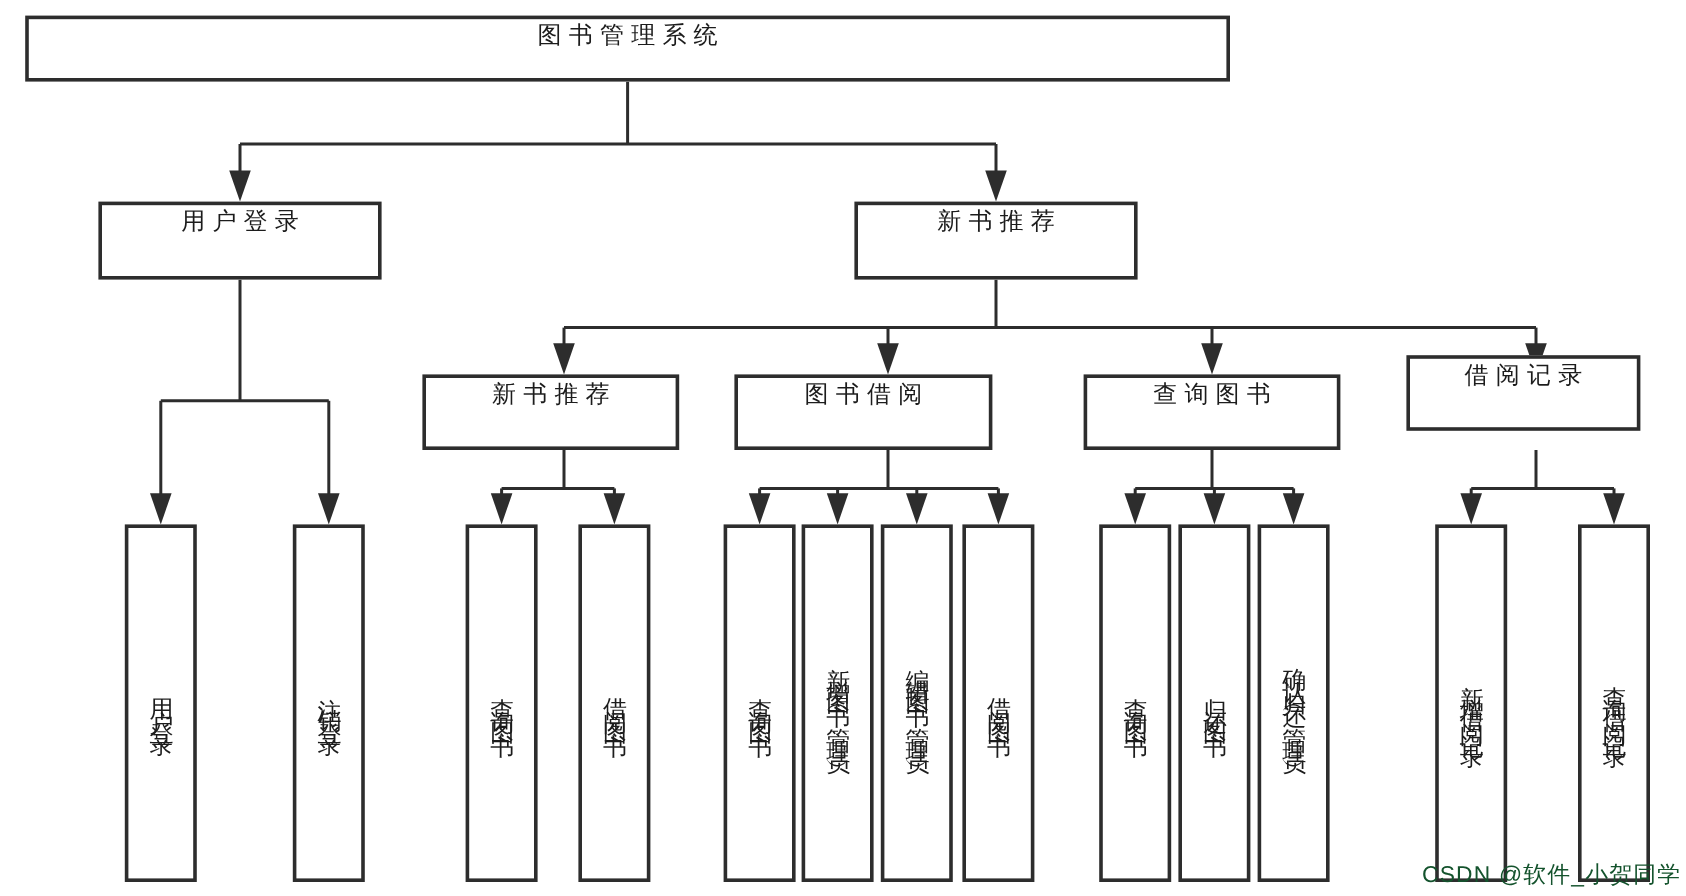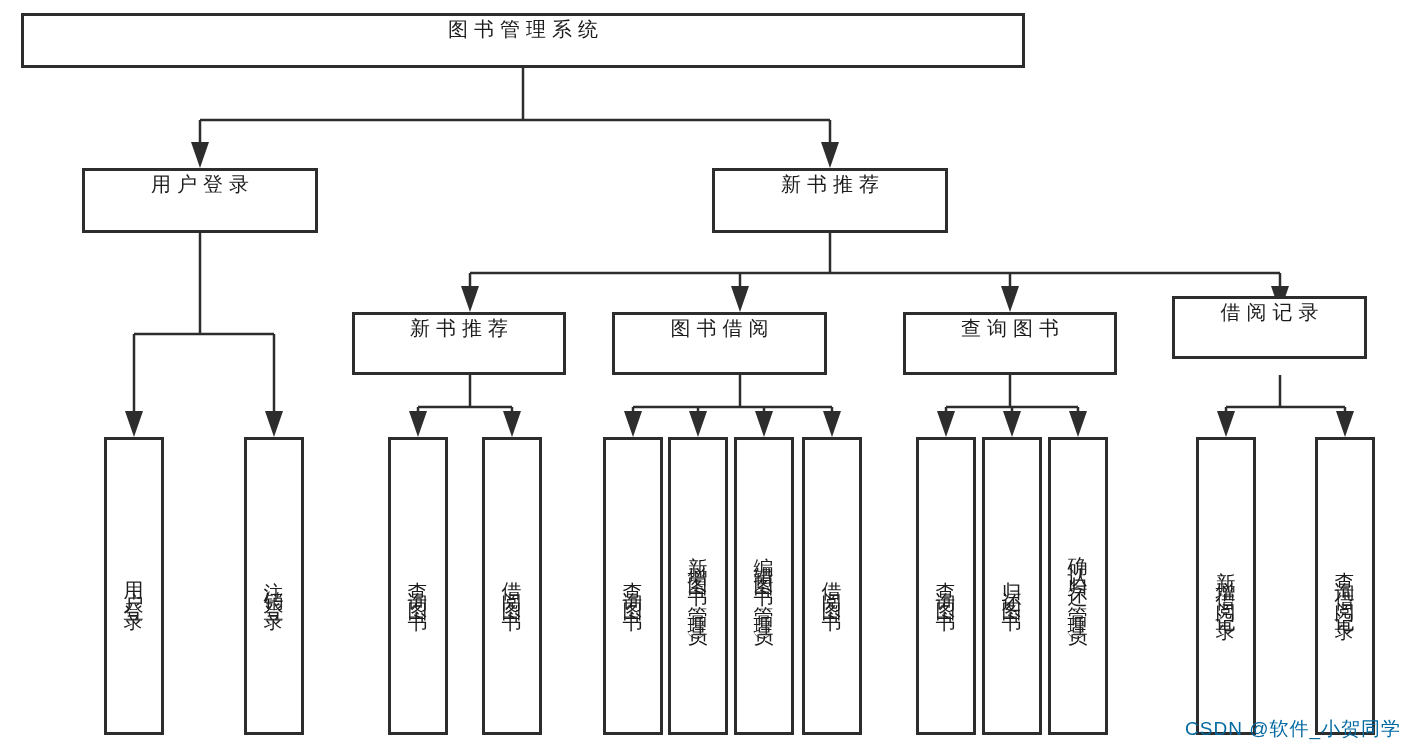--- a/index.html
+++ b/index.html
@@ -38,21 +38,21 @@
     color:#1c1c1c;
     font-size:20px;
     letter-spacing:10px;
     line-height:1;
     white-space:nowrap;
   }
   .watermark{
     position:absolute;
     right:4px;bottom:5px;
     font-size:19px;
-    color:#0369a1;
+    color:#14532d;
     letter-spacing:1px;
     z-index:3;
   }
 </style>
 </head>
 <body>
 
 <div class="canvas">
 
   <svg class="wires" width="1405" height="747" viewBox="0 0 1405 747">

